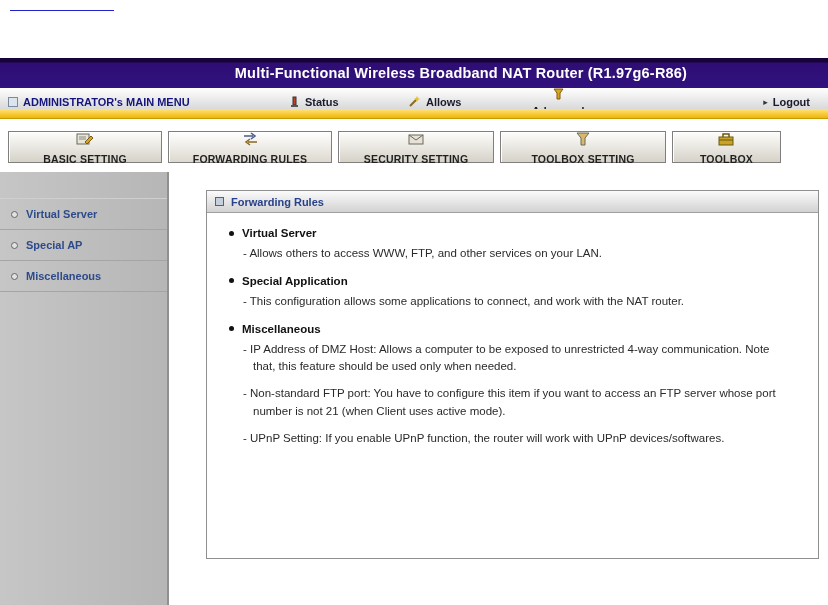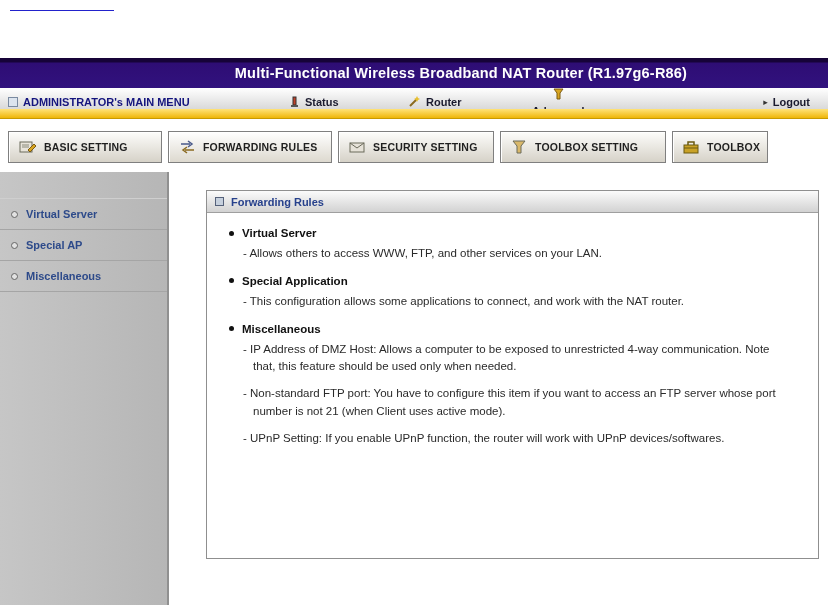--- a/index.html
+++ b/index.html
@@ -50,24 +50,24 @@
   
   .tabbar{
     position:absolute;left:8px;top:131px;height:32px;display:flex;gap:6px;
   }
   .tab{
     box-sizing:border-box;height:32px;display:flex;align-items:center;gap:7px;
     padding:0 10px;border:1px solid #7f7f7f;
     background:linear-gradient(180deg,#fdfdfb,#d6d2c8);
     box-shadow:inset 1px 1px 0 #ffffff;
     font-weight:bold;font-size:10.5px;color:#1f1f1f;letter-spacing:.2px;
-    cursor:pointer;white-space:nowrap;
+    cursor:pointer;white-space:nowrap;flex-direction:column;
   }
   .tab-1{width:154px;} .tab-2{width:164px;} .tab-3{width:156px;}
-  .tab-4{width:166px;} .tab-5{width:96px;text-align:right;}
+  .tab-4{width:166px;} .tab-5{width:109px;text-align:right;}
   .tab.active{background:linear-gradient(180deg,#ffffff,#ddd9cf);}
   
   .sidebar{
     position:absolute;left:0;top:172px;bottom:0;width:169px;
     background:linear-gradient(90deg,#c6c6c6,#b6b6b6);
     border-right:2px solid #909090;
     padding-top:26px;box-sizing:border-box;
   }
   .side-item{
     height:30px;display:flex;align-items:center;gap:8px;padding-left:11px;
@@ -131,21 +131,21 @@
     </span>
     <span>Status</span>
   </div>
   <div class="mi mi-wizard">
     <span class="icon">
       <svg width="13" height="12" viewBox="0 0 13 12">
           <path d="M2 10 L9 3" stroke="#8a6a20" stroke-width="2" fill="none"></path>
           <path d="M9 0 l1 2 2 1 -2 1 -1 2 -1 -2 -2 -1 2 -1 z" fill="#e8c030"></path>
         </svg>
     </span>
-    <span>Router</span>
+    <span>Allows</span>
   </div>
   <div class="mi mi-advanced">
     <span class="icon">
       <svg width="13" height="12" viewBox="0 0 13 12">
           <path d="M2 1 H11 L8 5 V11 H5 V5 Z" fill="#d9a520" stroke="#7a5a10" stroke-width="1"></path>
         </svg>
     </span>
     <span>Advanced</span>
   </div>
   <div class="mi mi-logout">

